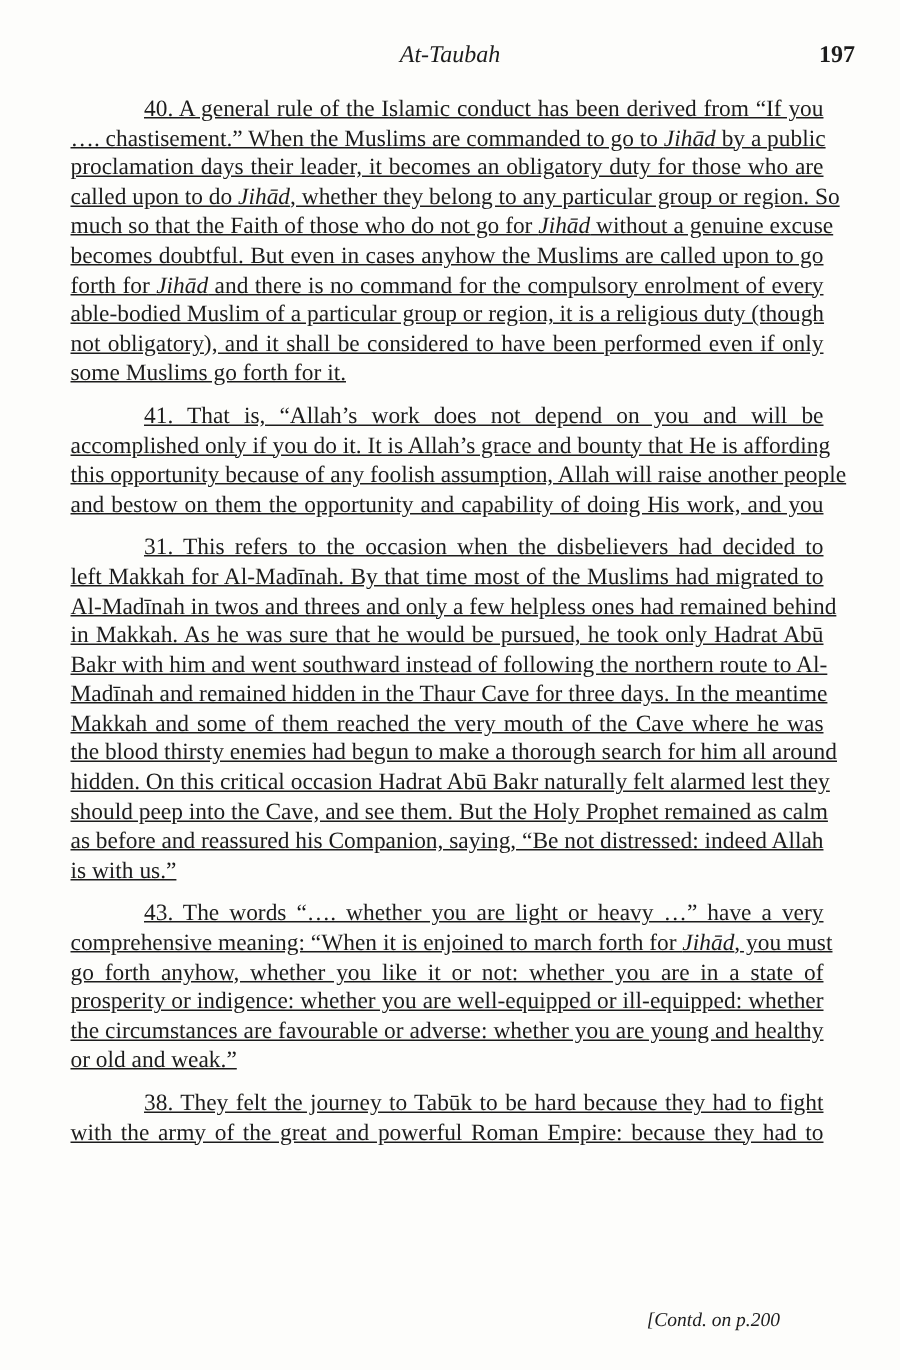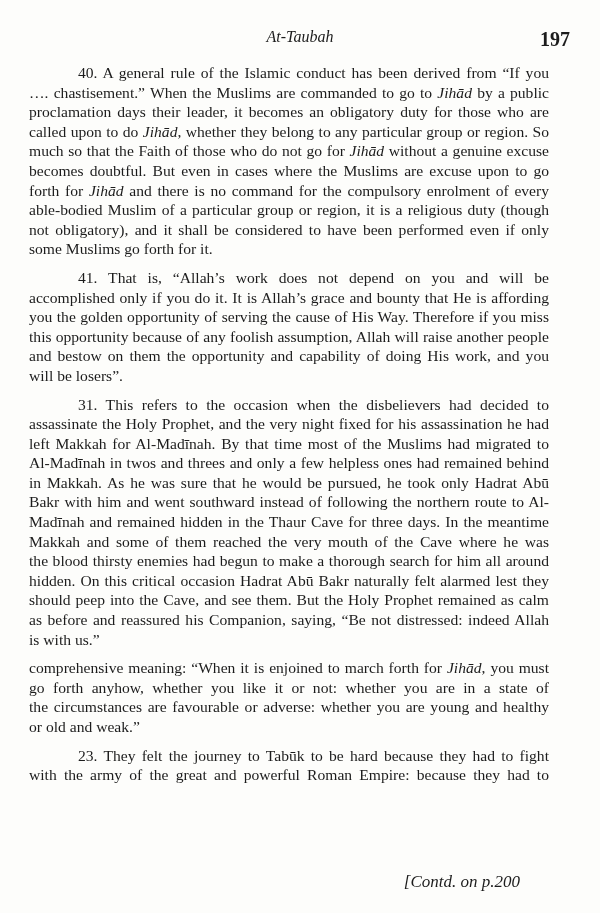--- a/index.html
+++ b/index.html
@@ -11,95 +11,94 @@
     position: relative;
   }
   .header {
     position: absolute; top: 28px; left: 0; width: 600px; height: 22px;
   }
   .running-title {
     position: absolute; left: 0; width: 600px; text-align: center;
     font-style: italic; font-size: 16px; top: 0;
   }
   .page-number {
-    position: absolute; right: 30px; top: 0; font-weight: bold; font-size: 20px;
+    position: absolute; right: 30px; top: 0; font-weight: bold; font-size: 16px;
   }
   .body-text {
     position: absolute; left: 29px; top: 63px; width: 520px;
   }
-  .para { margin: 0 0 10px 0; }
+  .para { margin: 0 0 10px 18px; text-decoration: underline; }
   .line {
     display: block; font-size: 15.6px; line-height: 19.6px; height: 19.6px;
     white-space: nowrap; text-align: justify; text-align-last: justify;
   }
   .line.first { padding-left: 49px; }
   .line.last { text-align-last: left; }
   .p40 { margin-bottom: 9px; }
   .p41 { margin-bottom: 9px; }
   .p42 { margin-bottom: 9px; }
   .p43 { margin-bottom: 9px; }
   i, .it { font-style: italic; }
   .contd {
     position: absolute; right: 80px; top: 872px;
-    font-style: italic; font-size: 17px;
+    font-style: italic; font-size: 13px;
   }
 </style>
 </head>
 <body>
 
 <div class="header">
   <div class="running-title">At-Taubah</div>
   <div class="page-number">197</div>
 </div>
 
 <div class="body-text">
   <div class="para p40">
     <span class="line first">40.  A  general  rule of the Islamic conduct has been derived from “If you</span>
     <span class="line">….  chastisement.”  When  the Muslims are commanded to go to <span class="it">Jihād</span> by a public</span>
     <span class="line">proclamation  days  their  leader,  it becomes an obligatory duty for those who are</span>
     <span class="line">called  upon to do <span class="it">Jihād</span>, whether they belong to any particular group or region. So</span>
     <span class="line">much  so  that the Faith of those who do not go for <span class="it">Jihād</span> without a genuine excuse</span>
-    <span class="line">becomes  doubtful.  But  even  in  cases  where  the Muslims are excuse upon to go</span>
+    <span class="line">becomes  doubtful.  But  even  in  cases  anyhow  the Muslims are called upon to go</span>
     <span class="line">forth  for  <span class="it">Jihād</span>  and   there is no command for the compulsory enrolment of every</span>
     <span class="line">able-bodied  Muslim  of  a particular group or region, it is a religious duty (though</span>
     <span class="line">not  obligatory),  and  it  shall  be  considered to have been performed even if only</span>
     <span class="line last">some Muslims go forth for it.</span>
   </div>
 
   <div class="para p41">
     <span class="line first">41.  That  is,  “Allah’s   work does  not  depend  on  you  and  will  be</span>
     <span class="line">accomplished   only if you do it. It is Allah’s grace and bounty that He is affording</span>
-    <span class="line">you the golden opportunity of serving the cause of His Way. Therefore if you miss</span>
     <span class="line">this opportunity because of any foolish assumption, Allah will raise another people</span>
     <span class="line">and  bestow  on  them  the   opportunity and capability of doing His work, and you</span>
-    <span class="line last">will be losers”.</span>
   </div>
 
   <div class="para p42">
     <span class="line first">31.  This  refers  to  the  occasion  when  the  disbelievers   had decided to</span>
-    <span class="line">assassinate   the Holy Prophet, and the very night fixed for his assassination he had</span>
     <span class="line">left  Makkah  for  Al-Madīnah.   By that time most of the Muslims had migrated to</span>
     <span class="line">Al-Madīnah   in twos and threes and only a few helpless ones had remained behind</span>
     <span class="line">in  Makkah.  As  he   was sure that he would be pursued, he took only Hadrat Abū</span>
     <span class="line">Bakr  with  him  and went southward instead of following the northern route to Al-</span>
     <span class="line">Madīnah  and   remained hidden in the Thaur Cave for three days. In the meantime</span>
     <span class="line">Makkah  and  some  of  them  reached  the   very mouth of the Cave where he was</span>
     <span class="line">the   blood thirsty enemies had begun to make a thorough search for him all around</span>
     <span class="line">hidden.  On   this critical occasion Hadrat Abū Bakr naturally felt alarmed lest they</span>
     <span class="line">should  peep   into the Cave, and see them. But the Holy Prophet remained as calm</span>
     <span class="line">as  before   and reassured his Companion, saying, “Be not distressed: indeed Allah</span>
     <span class="line last">is with us.”</span>
   </div>
 
   <div class="para p43">
+    <span class="line first">43. The  words  “….  whether  you  are  light  or  heavy …” have a very</span>
     <span class="line">comprehensive  meaning:  “When it is enjoined to march forth for <span class="it">Jihād</span>, you must</span>
     <span class="line">go  forth  anyhow,  whether  you  like  it  or  not:  whether  you  are  in  a state of</span>
+    <span class="line">prosperity  or  indigence:   whether you are well-equipped or ill-equipped: whether</span>
     <span class="line">the  circumstances  are   favourable or adverse: whether you are young and healthy</span>
     <span class="line last">or old and weak.”</span>
   </div>
 
   <div class="para p44">
-    <span class="line first">23.  They  felt  the  journey  to Tabūk to be hard because they had to fight</span>
+    <span class="line first">38.  They  felt  the  journey  to Tabūk to be hard because they had to fight</span>
     <span class="line">with the army of the  great and  powerful  Roman  Empire:  because  they  had  to</span>
   </div>
 </div>
 
 <div class="contd">[Contd. on p.200</div>
 
 </body></html>

